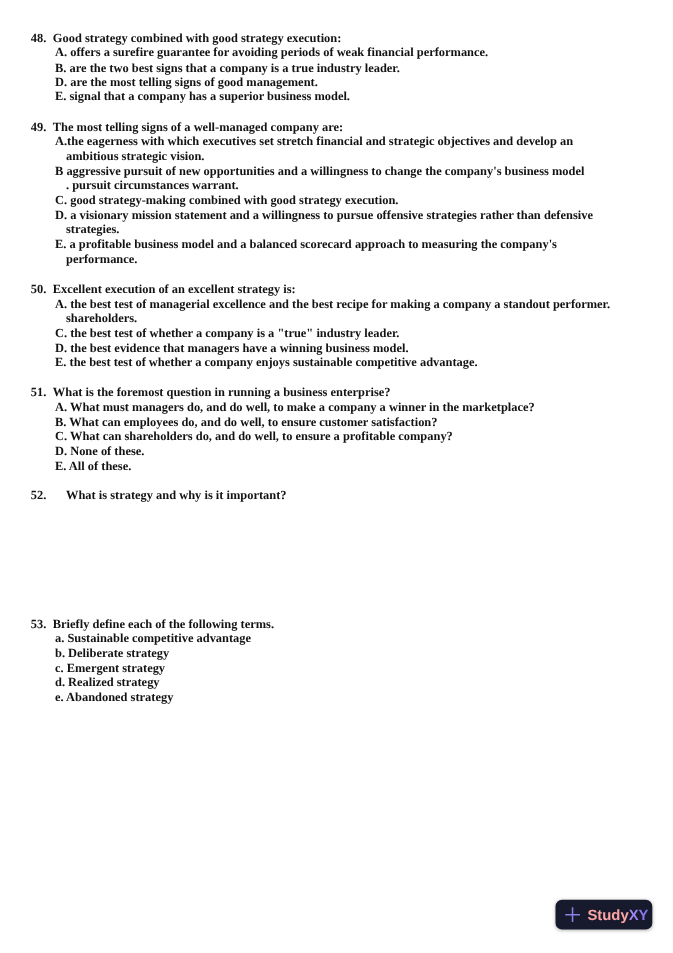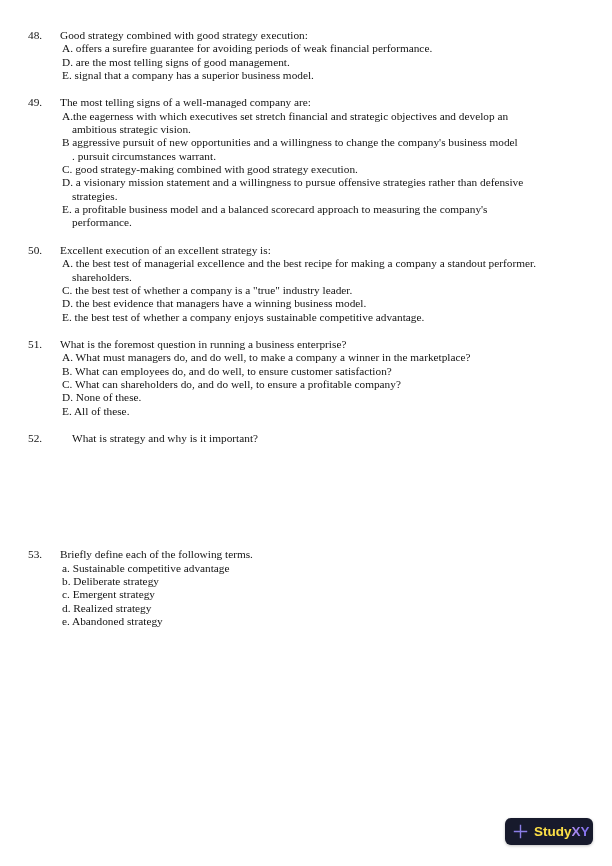--- a/index.html
+++ b/index.html
@@ -19,32 +19,33 @@
     position: absolute;
     left: 28px;
     top: 29px;
     width: 584px;
     font-size: 11.3px;
     line-height: 13.35px;
   }
   .q {
     position: relative;
     margin-bottom: 14px;
+    font-weight: bold;
   }
   .q.answer-space {
     margin-bottom: 103px;
     padding-left: 12px;
   }
   .q-num {
     position: absolute;
     left: 0;
     top: 0;
   }
   .q-body {
-    margin-left: 32px;
+    margin-left: 20px;
   }
   .stem, .opt .line {
     white-space: nowrap;
   }
   .opt {
     padding-left: 2px;
   }
   .opt .line.cont {
     padding-left: 10px;
   }
@@ -86,20 +87,23 @@
 <div class="doc" id="questions-root">
   <div class="q">
     <span class="q-num">48.</span>
     <div class="q-body">
       <div class="stem">Good strategy combined with good strategy execution:</div>
       <div class="opts">
           <div class="opt">
             <div class="line">A. offers a surefire guarantee for avoiding periods of weak financial performance.</div>
           </div>
           <div class="opt">
+            <div class="line">B. are the two best signs that a company is a true industry leader.</div>
+          </div>
+          <div class="opt">
             <div class="line">D. are the most telling signs of good management.</div>
           </div>
           <div class="opt">
             <div class="line">E. signal that a company has a superior business model.</div>
           </div>
         </div>
     </div>
   </div>
 
   <div class="q">
@@ -208,14 +212,14 @@
           </div>
         </div>
     </div>
   </div>
 </div>
 
 <div class="logo" style="background: rgb(23, 26, 44);">
   <svg class="plus" width="15" height="15" viewBox="0 0 15 15" aria-hidden="true">
     <path d="M7.5 0.8 V14.2 M0.8 7.5 H14.2" stroke="#8b7ee6" stroke-width="1.4" fill="none"></path>
   </svg>
-  <span class="logo-text"><span class="logo-study" style="color: #fde047;">Study</span><span class="logo-xy" style="background-image: linear-gradient(90deg, rgb(177, 143, 242), rgb(122, 108, 240));">XY</span></span>
+  <span class="logo-text"><span class="logo-study" style="color: #fca5a5;">Study</span><span class="logo-xy" style="background-image: linear-gradient(90deg, rgb(177, 143, 242), rgb(122, 108, 240));">XY</span></span>
 </div>
 
 </body></html>

